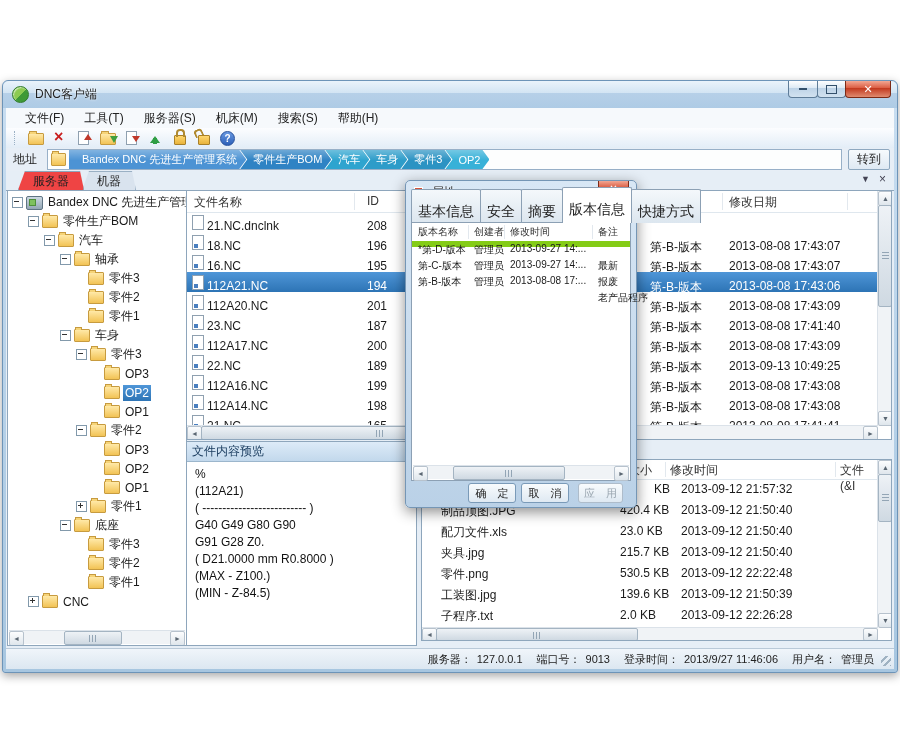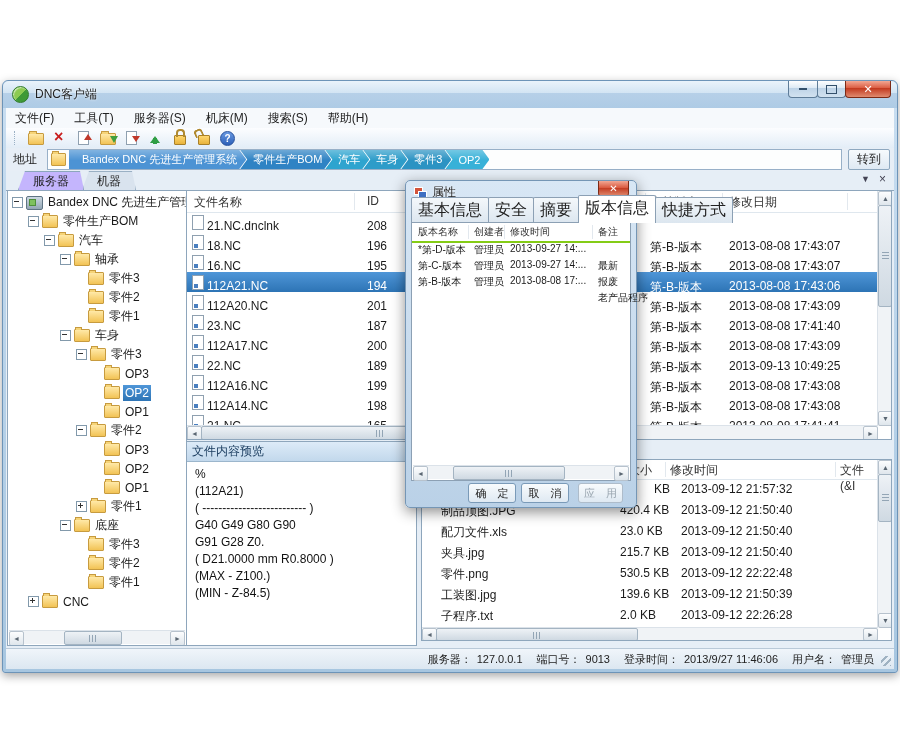--- a/index.html
+++ b/index.html
@@ -20,21 +20,21 @@
   .wbtn{height:16px;border:1px solid #5e7c98;border-top:none;margin-left:-1px;
         background:linear-gradient(#fdfeff,#dcE9f4 45%,#bdd3e7 46%,#d2e2f0);
         border-radius:0 0 4px 4px;display:flex;align-items:center;justify-content:center;}
   .wbtn.min{width:28px}.wbtn.max{width:27px}
   .wbtn.close{width:44px;background:linear-gradient(#f2a793,#da5a40 45%,#c23a20 46%,#e08b70);
         border-color:#7c2a16;color:#fff;font-weight:bold;font-size:11px;}
   .minbar{width:8px;height:2px;background:#33506b;}
   .maxbox{width:9px;height:7px;border:1px solid #33506b;background:transparent;}
   
   .menubar{position:absolute;left:3px;right:3px;top:27px;height:20px;background:#f6f9fc;
-           border-bottom:1px solid #dde7f0;display:flex;align-items:center;gap:2px;}
+           border-bottom:1px solid #dde7f0;display:flex;align-items:center;padding-left:10px;gap:2px;}
   .menu-item{padding:2px 9px;font-size:12px;color:#222;cursor:default;}
   .toolbar{position:absolute;left:3px;right:3px;top:47px;height:20px;
            background:linear-gradient(#fcfdff,#e3edf7);border-bottom:1px solid #cbd9e6;
            display:flex;align-items:center;gap:7px;padding-left:8px;}
   .tb-grip{width:3px;height:14px;border-left:1px dotted #9ab0c4;margin-right:2px;}
   .ti{width:17px;height:16px;position:relative;display:inline-block;}
   .fold{width:14px;height:10px;background:linear-gradient(#ffe9a8,#f2c355);
         border:1px solid #c79b3f;border-radius:1px;position:relative;}
   .fold::before{content:"";position:absolute;top:-3px;left:0px;width:6px;height:2px;
         background:#f6d478;border:1px solid #c79b3f;border-bottom:none;border-radius:1px 1px 0 0;}
@@ -70,21 +70,21 @@
   .go-btn{width:40px;height:19px;margin:0 4px 0 6px;border:1px solid #8ea8c0;border-radius:2px;
         background:linear-gradient(#f6fafd,#dfe9f3);font-size:12px;color:#222;
         display:flex;align-items:center;justify-content:center;}
   
   .client{position:absolute;left:3px;right:3px;top:90px;bottom:3px;background:#e6eef6;}
   .tabstrip{position:absolute;left:0;right:0;top:0;height:19px;border-bottom:1px solid #8ea6bc;
         display:flex;align-items:flex-end;padding-left:12px;}
   .vtab{height:18px;padding:0 14px;display:flex;align-items:center;font-size:12px;color:#222;
         background:#d9e3ee;border:1px solid #9ab0c4;border-bottom:none;
         clip-path:polygon(7px 0,calc(100% - 4px) 0,100% 100%,0 100%);margin-right:-2px;}
-  .vtab.active{background:#c4b5fd;border-color:#8ca6bc;z-index:2;}
+  .vtab.active{background:#ef4444;border-color:#8ca6bc;z-index:2;}
   .strip-icons{position:absolute;right:8px;top:3px;display:flex;gap:9px;color:#445;font-size:9px;}
   .strip-icons .s-x{font-size:12px;line-height:10px;}
   
   .panel{position:absolute;background:#fff;border:1px solid #8ea6bc;}
   .tree-panel{left:1px;top:19px;width:178px;bottom:23px;overflow:hidden;}
   .trow{display:flex;align-items:center;height:19px;gap:3px;white-space:nowrap;}
   .l0{padding-left:4px}.l1{padding-left:20px}.l2{padding-left:36px}.l3{padding-left:52px}.l4{padding-left:68px}.l5{padding-left:84px}
   .exp{width:9px;height:9px;flex:none;position:relative;}
   .exp.em,.exp.ep{background:#fff;border:1px solid #8299ab;}
   .exp.em::before,.exp.ep::before{content:"";position:absolute;left:1px;top:3px;width:5px;height:1px;background:#333;}
@@ -145,25 +145,25 @@
         box-shadow:0 4px 14px rgba(0,0,0,.45);}
   .dlg-title{position:absolute;left:0;top:0;right:0;height:22px;display:flex;align-items:center;padding-left:8px;}
   .prop-ico{width:12px;height:11px;position:relative;margin-right:6px;}
   .prop-ico::before{content:"";position:absolute;left:0;top:0;width:7px;height:6px;background:#d2543c;border:1px solid #fff;}
   .prop-ico::after{content:"";position:absolute;left:4px;top:4px;width:7px;height:6px;background:#3d6fc2;border:1px solid #fff;}
   .dlg-title-text{font-size:12px;color:#222;text-shadow:0 0 2px #fff;text-align:center;}
   .dlg-close{position:absolute;right:7px;top:0;width:29px;height:15px;border:1px solid #7c2a16;border-top:none;
         border-radius:0 0 4px 4px;background:linear-gradient(#f2a793,#da5a40 45%,#c23a20 46%,#e08b70);
         color:#fff;font-size:10px;font-weight:bold;display:flex;align-items:center;justify-content:center;}
   .dlg-tabs{position:absolute;left:5px;top:24px;right:5px;height:18px;display:flex;align-items:flex-end;}
-  .dtab{padding:2px 6px 2px;font-size:16px;color:#222;background:linear-gradient(#f4f8fb,#dce6ef);
+  .dtab{padding:13px 6px 2px;font-size:14px;color:#222;background:linear-gradient(#f4f8fb,#dce6ef);
         border:1px solid #8ca0b4;border-bottom:none;border-radius:2px 2px 0 0;margin-right:-1px;white-space:nowrap;}
   .dtab.active{background:#fff;padding-bottom:4px;position:relative;z-index:3;}
   .dlg-content{position:absolute;left:5px;right:5px;top:41px;height:257px;background:#fff;border:1px solid #8ca0b4;z-index:2;}
-  .dt-head{position:absolute;left:0;top:0;right:0;height:18px;border-bottom:2px solid #84cc16;}
+  .dt-head{position:absolute;left:0;top:0;right:0;height:18px;border-bottom:6px solid #84cc16;}
   .dt-head .hcell{position:absolute;top:2px;font-size:10px;color:#333;white-space:nowrap;}
   .dt-sep{position:absolute;top:2px;width:1px;height:14px;background:#e2e8ee;}
   .dt-rows{position:absolute;left:0;top:19px;right:0;}
   .dtrow{position:relative;height:16px;}
   .dtrow .cell{position:absolute;top:1px;font-size:10px;white-space:nowrap;}
   .d-name{left:6px;}.d-creator{left:62px;}.d-time{left:98px;}.d-note{left:186px;margin-top:16px;}
   .dlg-btns{position:absolute;left:0;right:0;top:302px;height:20px;}
   .dbtn{position:absolute;width:48px;height:20px;border:1px solid #7a9ab8;border-radius:3px;
         background:linear-gradient(#f8fbfd,#dfe9f2);font-size:11px;color:#222;
         display:flex;align-items:center;justify-content:center;letter-spacing:4px;padding-left:4px;box-sizing:border-box;}

